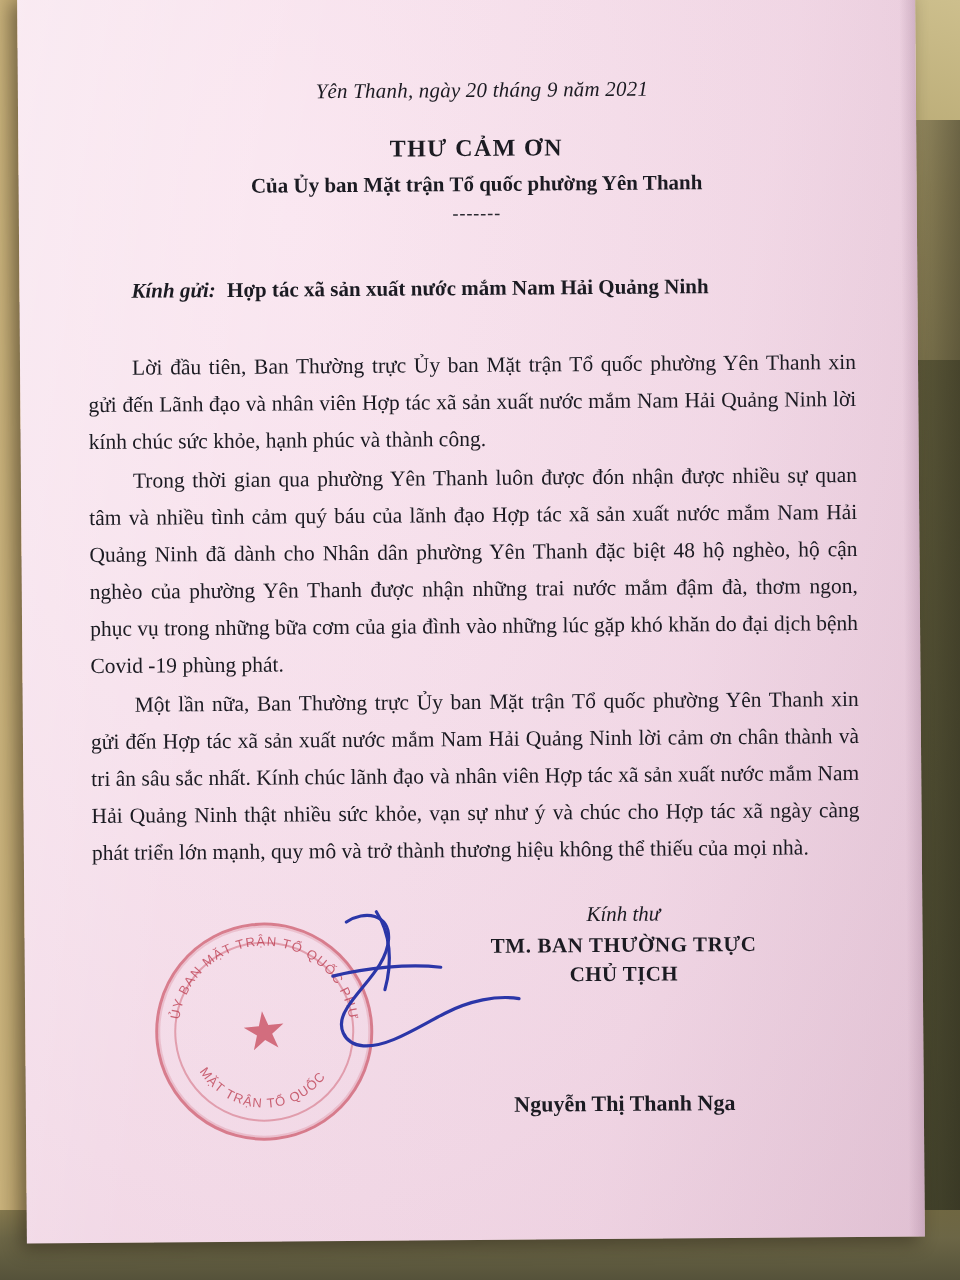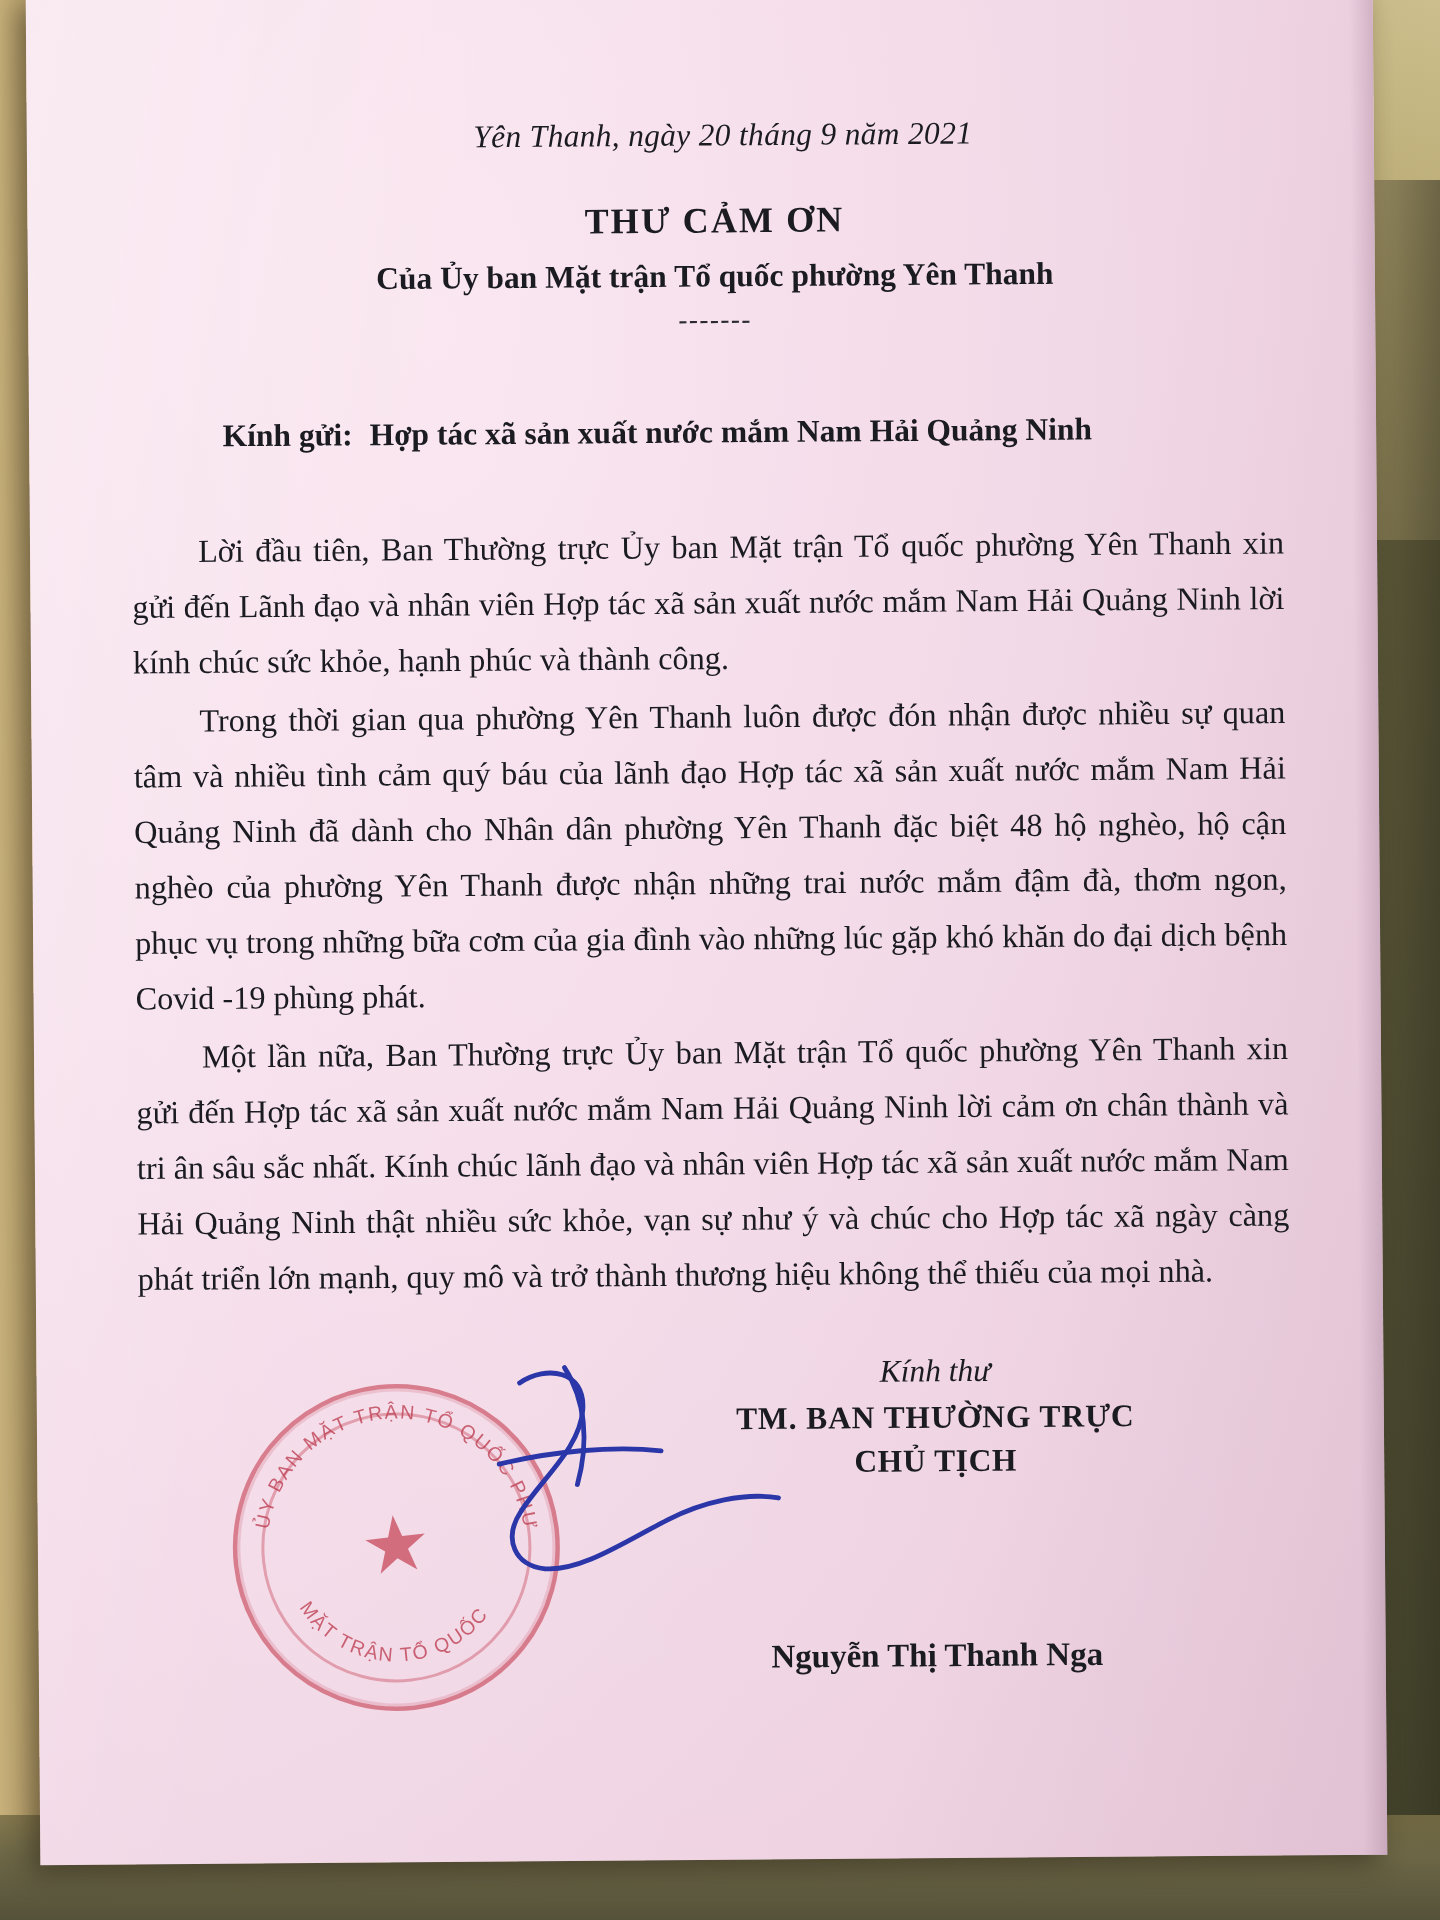--- a/index.html
+++ b/index.html
@@ -117,22 +117,22 @@
     letter-spacing: 1px;
     padding-left: 18px;
     color: #2a2a30;
   }
   .recipient {
     margin-top: 52px;
     font-size: 21px;
     padding-left: 60px;
   }
   .recipient .lbl {
-    font-weight: bold;
-    margin-left: 17px;
+    font-style: italic;
+    font-weight: bold;
   }
   .recipient .val {
     font-weight: bold;
     margin-left: 6px;
   }
   .body-text {
     margin-top: 46px;
     font-size: 21.5px;
     line-height: 1.72;
     text-align: justify;

